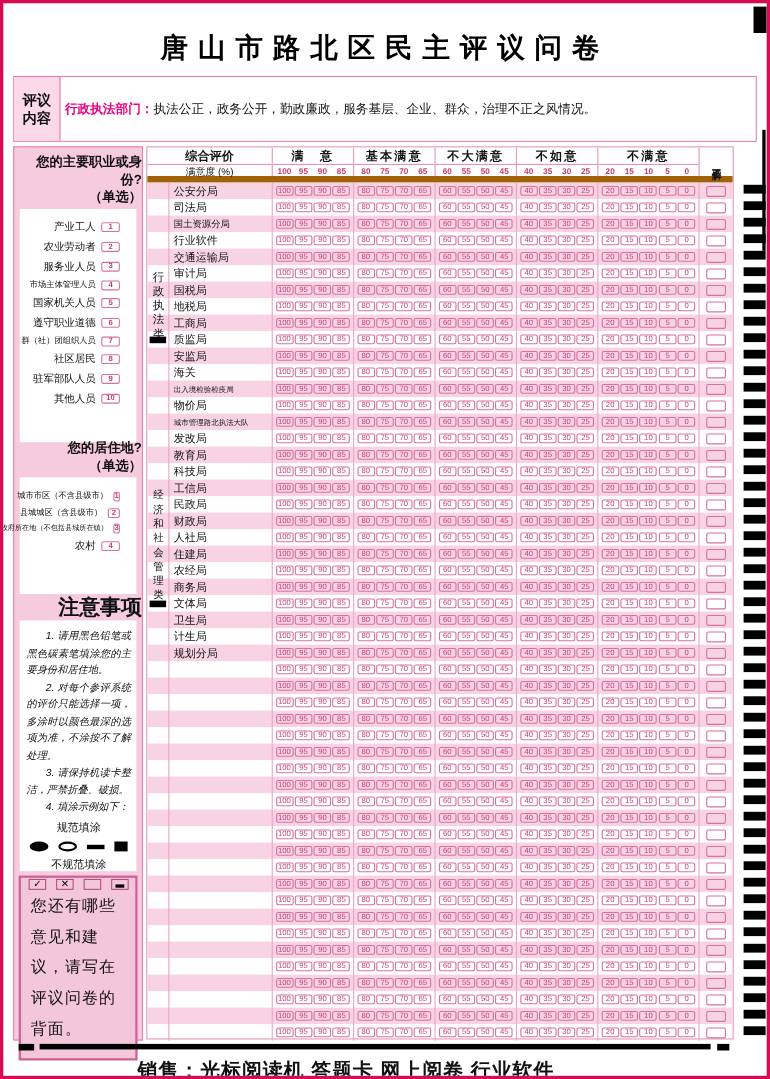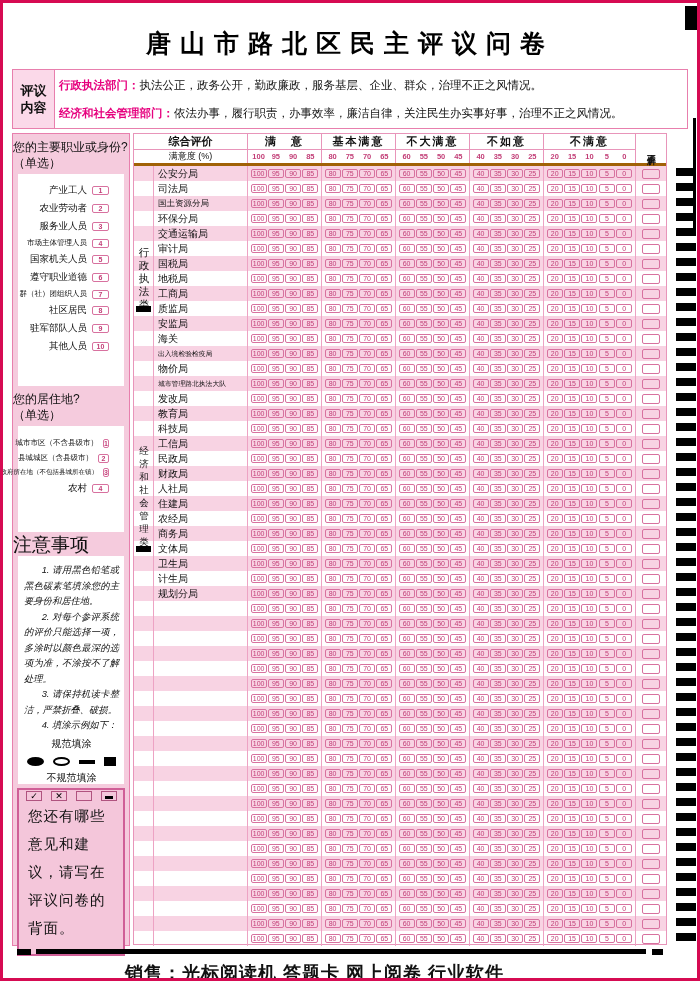--- a/index.html
+++ b/index.html
@@ -22,21 +22,21 @@
   .content-lines { flex:1; padding:1px 4px; display:flex; flex-direction:column; justify-content:space-around; }
   .content-line { font-size:11.5px; white-space:nowrap; }
   .content-line b { color:#e6017e; font-weight:bold; }
 
   
   .body { display:flex; margin:4px 0 0 9px; height:813px; }
 
   
   .sidebar { width:118px; background:#f5cbdd; border:1px solid #e87fad; display:flex; flex-direction:column; }
   .sb-sec1 { height:260px; } .sb-sec2 { height:158px; } .sb-sec3 { height:264px; }
-  .sb-head { text-align:left; font-weight:normal; font-size:12px; padding-top:5px; line-height:16px; }
+  .sb-head { text-align:right; font-weight:bold; font-size:12px; padding-top:5px; line-height:16px;padding-left:16px; }
   .sb-white { background:#fff; margin:3px 5px 0 5px; flex:0 0 auto; }
   .w1 { height:212px; padding-top:10px; }
   .w2 { height:106px; padding-top:12px; }
   .w3 { height:228px; padding:7px 5px 0 6px; }
   .opt-row { display:flex; justify-content:flex-end; align-items:center; margin:0 15px 5px 0; }
   .opt-label { font-size:9.5px; white-space:nowrap; margin-right:5px; }
   .opt-label.small { font-size:7.5px; }
   .opt-box { width:17px; height:9px; border:1px solid #d8719f; border-radius:2px;
              color:#c23d76; font-size:7px; font-weight:bold; display:flex;
              align-items:center; justify-content:center; background:#fff; }
@@ -51,21 +51,21 @@
   .bad-box { width:16px; height:10px; border:1px solid #b0537f; position:relative;
              display:flex; align-items:center; justify-content:center; font-size:9px; color:#000; }
   .bad-box .bfill { position:absolute; bottom:1px; left:3px; width:8px; height:3px; background:#000; }
   .sb-sugg { flex:1; padding:4px; }
   .sugg-inner { height:100%; border:2px solid #cf5f97; background:#f4c6da;
                 padding:12px 9px; font-size:14.5px; line-height:28px; letter-spacing:1px; }
 
   
   .table-wrap { width:534px; margin-left:3px; position:relative; }
   .table { width:534px; height:812px; border:1px solid #e895ba; background:#fff; position:relative; }
-  .thead { display:flex; height:32px; border-bottom:3px solid #a16207; }
+  .thead { display:flex; height:32px; border-bottom:6px solid #a16207; }
   .th-left { width:114px; border-right:1px solid #e895ba; display:flex; flex-direction:column; }
   .th-eval { height:18px; border-bottom:1px solid #e895ba; font-size:11px; font-weight:bold;
              display:flex; align-items:center; justify-content:center; }
   .th-sat { height:14px; font-size:9px; display:flex; align-items:center; justify-content:center; }
   .th-group { border-right:1px solid #e895ba; display:flex; flex-direction:column; }
   .th-glabel { height:18px; border-bottom:1px solid #e895ba; font-size:11px; font-weight:bold;
                display:flex; align-items:center; justify-content:center; letter-spacing:2px; }
   .th-gnums { height:14px; display:flex; align-items:center; justify-content:space-around; padding:0 2px; }
   .th-gnums span { width:18px; text-align:center; font-size:7.5px; font-weight:bold; color:#c23d76; }
   .th-dk { flex:1; display:flex; align-items:center; justify-content:center;
@@ -106,21 +106,20 @@
 <div class="page">
 
   <div class="title">唐山市路北区民主评议问卷</div>
 
   <div class="content-box">
     <div class="content-label">
       <span>评议内容</span>
     </div>
     <div class="content-lines">
       <div class="content-line"><b>行政执法部门：</b><span>执法公正，政务公开，勤政廉政，服务基层、企业、群众，治理不正之风情况。</span></div>
-      <div class="content-line"><b>经济和社会管理部门：</b><span>依法办事，履行职责，办事效率，廉洁自律，关注民生办实事好事，治理不正之风情况。</span></div>
     </div>
   </div>
 
   <div class="body">
 
     <div class="sidebar">
       <div class="sb-sec1">
         <div class="sb-head">
           <div>您的主要职业或身份?</div>
           <div>（单选）</div>
@@ -387,21 +386,21 @@
                 <span class="bubble">15</span>
                 <span class="bubble">10</span>
                 <span class="bubble">5</span>
                 <span class="bubble">0</span>
               </div>
               <div class="td-dk">
                 <span class="dk-box"></span>
               </div>
             </div>
             <div class="trow">
-              <div class="td-dept">环保分局</div>
+              <div class="td-dept">行业软件</div>
               <div class="td-group g4">
                 <span class="bubble">100</span>
                 <span class="bubble">95</span>
                 <span class="bubble">90</span>
                 <span class="bubble">85</span>
               </div>
               <div class="td-group g4">
                 <span class="bubble">80</span>
                 <span class="bubble">75</span>
                 <span class="bubble">70</span>

